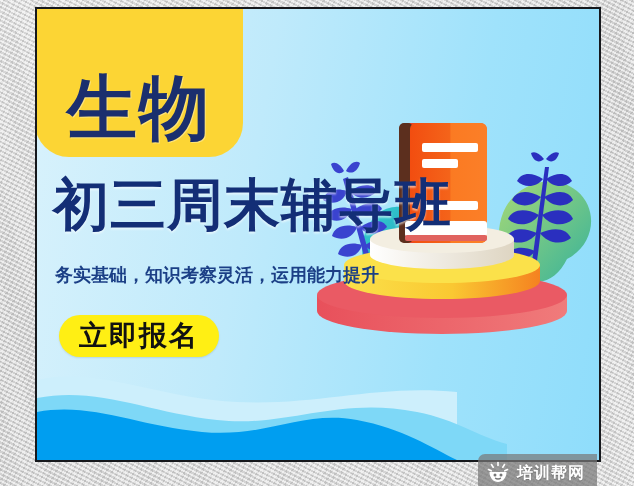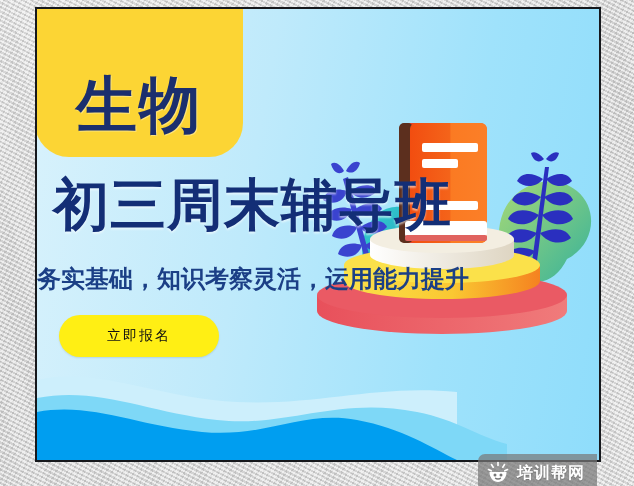--- a/index.html
+++ b/index.html
@@ -26,50 +26,50 @@
   
   .wave{position:absolute;left:0;bottom:0;}
   
   #badge{
     position:absolute;left:-2px;top:-30px;width:208px;height:178px;
     background:#fcd534;
     border-bottom-left-radius:34px;border-bottom-right-radius:34px;
     display:flex;align-items:flex-end;justify-content:center;
   }
   #badge-text{
-    font-size:61px;line-height:1;font-weight:bold;color:#1b2f6e;
-    letter-spacing:2px;padding-bottom:22px;
+    font-size:70px;line-height:1;font-weight:bold;color:#1b2f6e;
+    letter-spacing:2px;padding-bottom:14px;
     text-shadow:1px 1px 0 rgba(255,255,255,.35);
     font-family:"DejaVu Sans","Liberation Sans",sans-serif;
   }
   
   #headline{
     position:absolute;left:16px;top:20px;width:540px;
     font-size:56px;line-height:1;font-weight:bold;
     color:#132e76;letter-spacing:1px;white-space:nowrap;
     font-family:"DejaVu Sans","Liberation Sans",sans-serif;
     text-shadow:0 2px 2px rgba(255,255,255,.55);
   }
   
   #subtitle{
-    position:absolute;left:0;top:106px;
-    font-size:24px;font-weight:bold;color:#1b3f86;letter-spacing:0px;
+    position:absolute;left:18px;top:106px;
+    font-size:18px;font-weight:bold;color:#1b3f86;letter-spacing:0px;
     white-space:nowrap;
     font-family:"DejaVu Sans","Liberation Sans",sans-serif;
   }
   
   #cta{
     position:absolute;left:22px;top:158px;width:160px;height:42px;
     background:#ffef14;border-radius:22px;border:none;
     display:flex;align-items:center;justify-content:center;
     cursor:pointer;padding:0;
     box-shadow:0 1px 2px rgba(0,0,0,.10);
   }
   #cta-text{
-    font-size:14px;font-weight:normal;color:#111;letter-spacing:2px;
+    font-size:28px;font-weight:bold;color:#111;letter-spacing:2px;
     font-family:"DejaVu Sans","Liberation Sans",sans-serif;
   }
   
   #illus{position:absolute;left:240px;top:100px;width:330px;height:240px;}
   
   #watermark{
     position:absolute;right:4px;bottom:-30px;
     height:38px;padding:0 12px 0 8px;
     background:rgba(120,120,120,.72);
     border-top-left-radius:7px;border-bottom-left-radius:7px;

